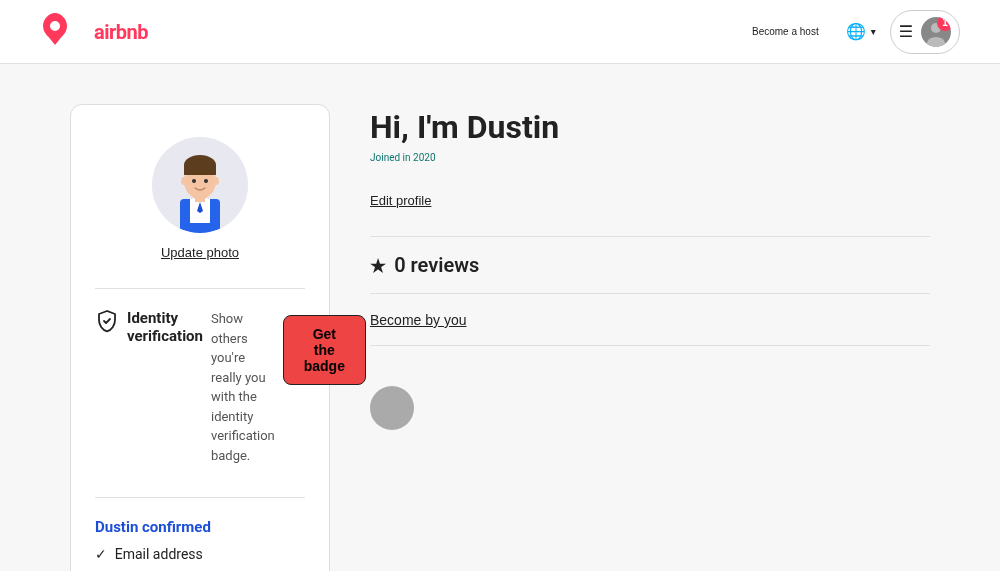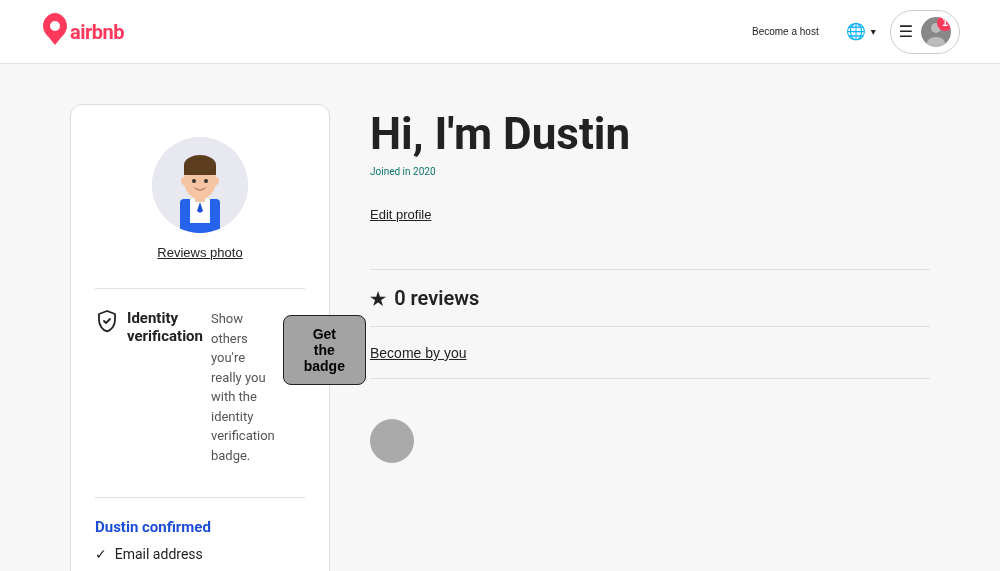--- a/index.html
+++ b/index.html
@@ -16,21 +16,21 @@
       border-bottom: 1px solid #e0e0e0;
       display: flex;
       align-items: center;
       justify-content: space-between;
       padding: 0 40px;
       height: 64px;
     }
     .logo {
       display: flex;
       align-items: center;
-      gap: 0;
+      gap: 24px;
       text-decoration: none;
     }
     .logo-icon {
       color: #FF385C;
       font-size: 28px;
       line-height: 1;
     }
     .logo-text {
       color: #FF385C;
       font-size: 20px;
@@ -176,21 +176,21 @@
       font-weight: 700;
       color: #222;
     }
     .verification-desc {
       font-size: 13px;
       color: #555;
       line-height: 1.5;
     }
     .get-badge-btn {
       border: 1.5px solid #222;
-      background: #a3a3a3;
+      background: #ef4444;
       border-radius: 8px;
       padding: 10px 20px;
       font-size: 14px;
       font-weight: 600;
       cursor: pointer;
       margin-top: 6px;
     }
     .confirmed-section {
       width: 100%;
       margin-top: 24px;
@@ -209,39 +209,39 @@
       color: #222;
     }
     .check-icon { color: #222; font-size: 14px; }
 
     
     .profile-main {
       flex: 1;
       padding-top: 4px;
     }
     .profile-greeting {
-      font-size: 44px;
+      font-size: 32px;
       font-weight: 700;
       color: #222;
       margin-bottom: 6px;
     }
     .profile-joined {
       font-size: 10px;
       color: #0f766e;
       margin-bottom: 27px;
     }
     .edit-profile-link {
       font-size: 13px;
       color: #222;
       text-decoration: underline;
       cursor: pointer;
       background: none;
       border: none;
       padding: 0;
-      margin-bottom: 31px;
+      margin-bottom: 12px;
       display: inline-block;
     }
     .reviews-section {
       margin-top: 16px;
     }
     .reviews-heading {
       font-size: 20px;
       font-weight: 600;
       display: flex;
       align-items: center;
@@ -331,21 +331,21 @@
           <circle cx="54" cy="44" r="2" fill="#333"></circle>
 
           <path d="M43 51 Q48 55 53 51" stroke="#c0856a" stroke-width="1.5" fill="none" stroke-linecap="round"></path>
 
           <ellipse cx="32" cy="44" rx="3" ry="4" fill="#f5c5a3"></ellipse>
 
           <ellipse cx="64" cy="44" rx="3" ry="4" fill="#f5c5a3"></ellipse>
         </svg>
       </div>
     </div>
-    <button class="update-photo-btn">Reviews photo</button>
+    <button class="update-photo-btn">Update photo</button>
 
     <hr class="divider">
 
     <div class="verification-section">
       <span class="shield-icon-wrap">
         <svg width="24" height="24" viewBox="0 0 24 24" fill="none" stroke="#222" stroke-width="1.8" xmlns="http://www.w3.org/2000/svg">
           <path d="M12 2L4 5v6c0 5.25 3.5 10.15 8 11.35C16.5 21.15 20 16.25 20 11V5l-8-3z"></path>
           <polyline points="9,12 11,14 15,10" stroke="#222" stroke-width="1.8" stroke-linecap="round" stroke-linejoin="round" fill="none"></polyline>
         </svg>
       </span>

